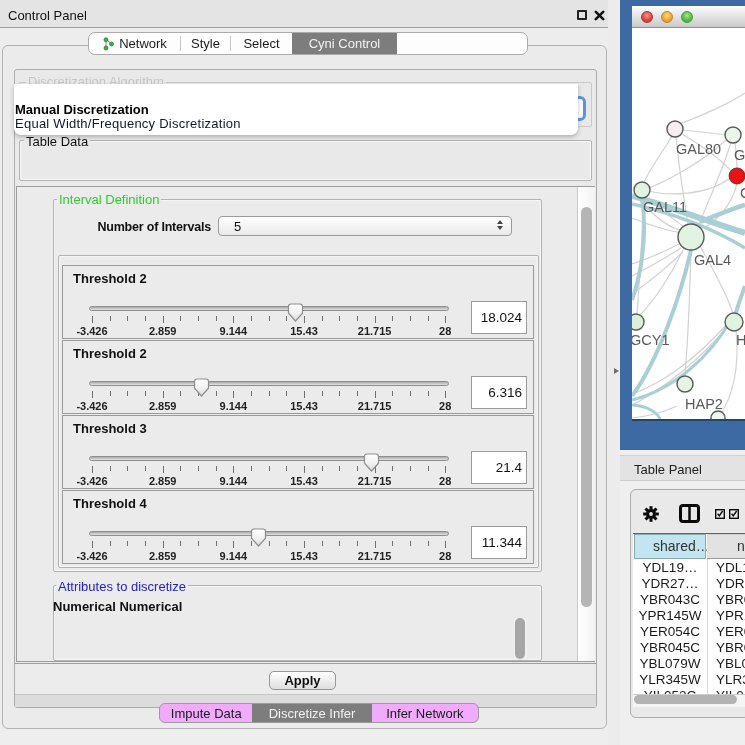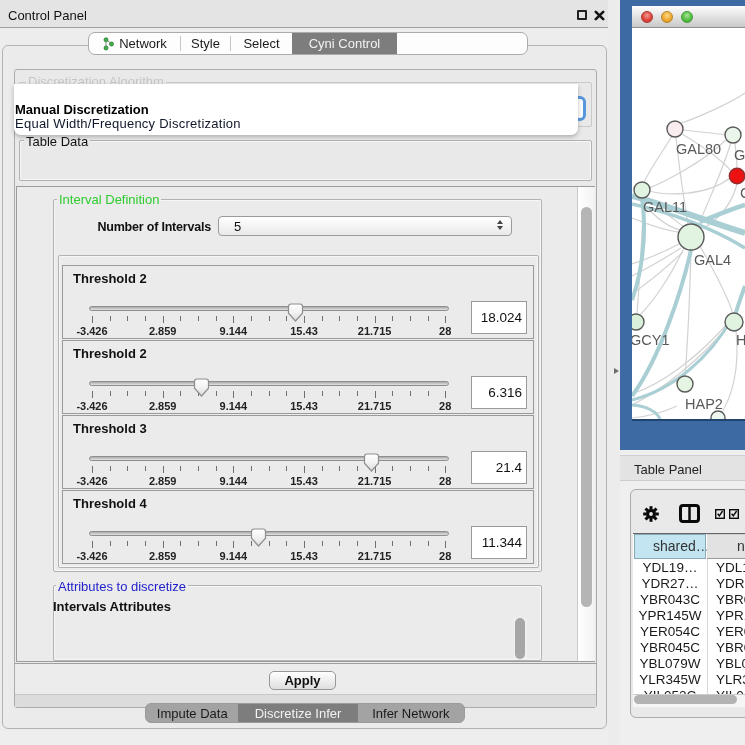--- a/index.html
+++ b/index.html
@@ -230,29 +230,29 @@
       <div class="abs ticklab" style="left:281.6px;top:59px;width:60px">21.715</div>
       <div class="abs ticklab" style="left:352.2px;top:59px;width:60px">28</div>
 <svg class="abs" style="left:186.5px;top:37px" width="17" height="19" viewBox="0 0 17 19">
         <path d="M1.5,3.5 Q1.5,1 4,1 L13,1 Q15.5,1 15.5,3.5 L15.5,10.2 L8.5,18 L1.5,10.2 Z" fill="url(#thumbg)" stroke="#8e8e8e" stroke-width="1.2"></path>
       </svg>
 <div class="abs vfield">11.344</div>
 </div>
 
 <div class="abs gbox" style="left:53px;top:585px;width:489px;height:76px"></div>
 <div class="abs glab" style="left:56px;top:579px;color:#2222cc;background:#ebebeb">Attributes to discretize</div>
-<div class="abs" style="left:53px;top:599px;font-size:13px;font-weight:bold;color:#111">Intervals Attributes</div>
+<div class="abs" style="left:53px;top:599px;font-size:13px;font-weight:bold;color:#111">Numerical Numerical</div>
 <div class="abs" style="left:514px;top:618px;width:13px;height:42px;background:#f0f0f0"></div>
 <div class="abs" style="left:515px;top:618px;width:10px;height:41px;background:#a6a6a6;border-radius:5px"></div>
 
 <div class="abs" style="left:15px;top:663px;width:581px;height:31px;background:#ececec;border-top:1px solid #9f9f9f"></div>
 <div class="abs" style="left:15px;top:694px;width:581px;height:13px;background:#dcdcdc;border-top:1px solid #c6c6c6"></div>
 <div class="abs" style="left:269px;top:671px;width:67px;height:19px;background:linear-gradient(#ffffff,#dedede);border:1px solid #979797;border-radius:5px;text-align:center;font-size:13px;font-weight:bold;color:#111;padding-top:1px">Apply</div>
 
-<div class="abs" style="left:145px;top:703px;width:320px;height:20px;background:#a3a3a3;border:1px solid #9b9b9b;border-radius:6px;overflow:hidden;display:flex">
+<div class="abs" style="left:159px;top:703px;width:320px;height:20px;background:#f0abfc;border:1px solid #9b9b9b;border-radius:6px;overflow:hidden;display:flex">
   <div class="seg" style="width:93px">Impute Data</div>
   <div class="seg" style="width:120px;background:#7d7d7d;color:#f2f2f2">Discretize Infer</div>
   <div class="seg" style="width:107px">Infer Network</div>
 </div>
 
 <div class="abs" style="left:608px;top:0;width:12px;height:745px;background:#ececec"></div>
 <div class="abs" style="left:614px;top:368px;width:0;height:0;border-top:3px solid transparent;border-bottom:3px solid transparent;border-left:5px solid #6e6e6e"></div>
 <div class="abs" style="left:620px;top:0;width:125px;height:450px;background:#3d6aa2"></div>
 
 <div class="abs" style="left:632px;top:6px;width:113px;height:22px;background:linear-gradient(#fdfdfd,#c9c9c9);border-bottom:1px solid #8f8f8f"></div>

